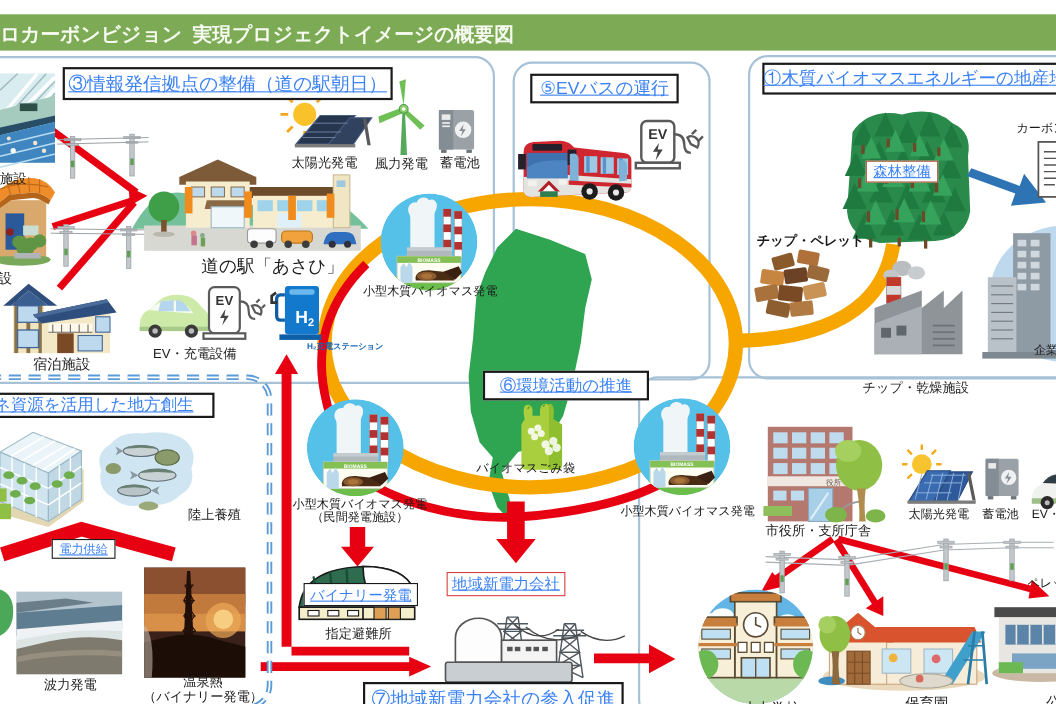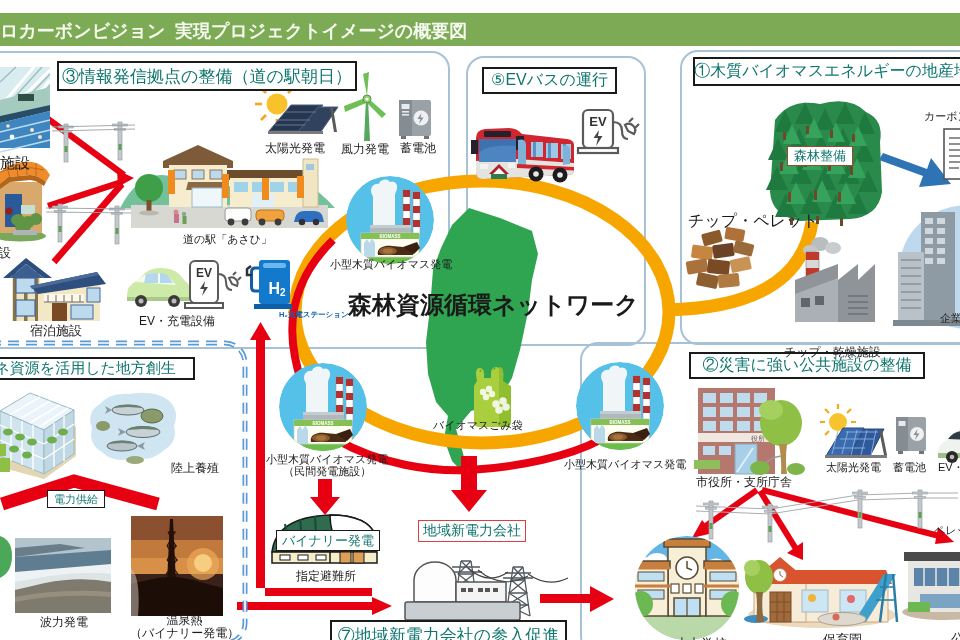--- a/index.html
+++ b/index.html
@@ -1,20 +1,20 @@
 <!DOCTYPE html>
 <html><head>
 <meta charset="utf-8">
 <style>
 html,body{margin:0;padding:0;}
 body{width:960px;height:640px;overflow:hidden;position:relative;background:#fff;
  font-family:"Liberation Sans",sans-serif;}
 #page{position:absolute;left:0;top:0;width:960px;height:640px;margin-top:12px;}
 .abs{position:absolute;}
-.tbox{position:absolute;background:#fff;border:2px solid #1a1a1a;display:flex;align-items:center;justify-content:center;white-space:nowrap;color:#0f766e;}
+.tbox{position:absolute;background:#fff;border:2px solid #1a1a1a;display:flex;align-items:center;justify-content:center;white-space:nowrap;color:#3b82f6;text-decoration:underline;}
 .lbl{position:absolute;color:#1a1a1a;white-space:nowrap;text-align:center;}
 .cbox{position:absolute;border:2px solid #a7c1d6;border-radius:18px;background:transparent;}
 </style>
 </head>
 <body>
 <div id="page">
 
   <div class="cbox" style="left:-30px;top:39px;width:476px;height:294px;"></div>
   <div class="cbox" style="left:466px;top:44px;width:176px;height:286px;"></div>
   <div class="cbox" style="left:680px;top:38px;width:320px;height:291px;"></div>
@@ -788,43 +788,42 @@
   <path d="M0,524 q12,4 12,20 q0,16 -12,22 Z" fill="#4aa858"></path>
 
   <use href="#biomass" transform="translate(390,208)"></use>
   <use href="#biomass" transform="translate(323,395)"></use>
   <use href="#biomass" transform="translate(620,394)"></use>
   </svg>
 
   <div class="tbox" style="left:57px;top:49px;width:296px;height:26px;font-size:17px;">③情報発信拠点の整備（道の駅朝日）</div>
   <div class="tbox" style="left:482px;top:55px;width:131px;height:23px;font-size:16px;">⑤EVバスの運行</div>
   <div class="tbox" style="left:693px;top:45px;width:290px;height:25px;font-size:16px;">①木質バイオマスエネルギーの地産地消</div>
-  <div class="tbox" style="left:689px;top:340px;width:232px;height:23px;font-size:16px;">②災害に強い公共施設の整備</div>
+  <div class="tbox" style="left:439px;top:325px;width:147px;height:23px;font-size:15px;">⑥環境活動の推進</div>
   <div class="tbox" style="left:330px;top:608px;width:233px;height:26px;font-size:17px;">⑦地域新電力会社の参入促進</div>
   <div class="tbox" style="left:-55px;top:345px;width:246px;height:19px;font-size:15px;">再エネ資源を活用した地方創生</div>
   <div class="tbox" style="left:787px;top:134px;width:64px;height:18px;font-size:13px;border:1.5px solid #9a4a2a;">森林整備</div>
   <div class="tbox" style="left:276px;top:518px;width:102px;height:19px;font-size:13px;border:1.2px solid #1a1a1a;">バイナリー発電</div>
-  <div class="tbox" style="left:418px;top:508px;width:106px;height:20px;font-size:14px;border:1.5px solid #d94040;">地域新電力会社</div>
+  <div class="tbox" style="left:406px;top:508px;width:106px;height:20px;font-size:14px;border:1.5px solid #d94040;">地域新電力会社</div>
   <div class="tbox" style="left:47px;top:478px;width:56px;height:16px;font-size:11px;border:1.2px solid #1a1a1a;">電力供給</div>
 
-  <div class="lbl" style="left:0px;top:142px;font-size:15px;">施設</div>
+  <div class="lbl" style="left:0px;top:142px;font-size:12px;">施設</div>
   <div class="lbl" style="left:-2px;top:232px;font-size:13px;">設</div>
   <div class="lbl" style="left:30px;top:310px;font-size:13px;">宿泊施設</div>
-  <div class="lbl" style="left:183px;top:220px;font-size:11px;font-family:Liberation Serif, serif;">道の駅「あさひ」</div>
+  <div class="lbl" style="left:183px;top:220px;font-size:16px;font-family:Liberation Serif, serif;">道の駅「あさひ」</div>
   <div class="lbl" style="left:265px;top:128px;font-size:12px;">太陽光発電</div>
   <div class="lbl" style="left:341px;top:129px;font-size:12px;">風力発電</div>
   <div class="lbl" style="left:400px;top:128px;font-size:12px;">蓄電池</div>
   <div class="lbl" style="left:139px;top:301px;font-size:12px;">EV・充電設備</div>
   <div class="lbl" style="left:245px;top:298px;font-size:7.5px;color:#1464b4;font-weight:bold;padding-left:34px;">H₂充電ステーション</div>
   <div class="lbl" style="left:330px;top:245px;font-size:11px;">小型木質バイオマス発電</div>
-  <div class="lbl" style="left:348px;top:277px;font-size:24px;font-weight:bold;">森林資源循環ネットワーク</div>
   <div class="lbl" style="left:433px;top:406px;font-size:11px;">バイオマスごみ袋</div>
   <div class="lbl" style="left:266px;top:441px;font-size:11px;line-height:12px;">小型木質バイオマス発電<br>（民間発電施設）</div>
   <div class="lbl" style="left:564px;top:445px;font-size:11px;">小型木質バイオマス発電</div>
-  <div class="lbl" style="left:688px;top:199px;font-size:16px;">チップ・ペレット</div>
+  <div class="lbl" style="left:688px;top:199px;font-size:12px;font-weight:bold;">チップ・ペレット</div>
   <div class="lbl" style="left:784px;top:332px;font-size:12px;">チップ・乾燥施設</div>
   <div class="lbl" style="left:924px;top:97px;font-size:11px;">カーボンクレジット</div>
   <div class="lbl" style="left:940px;top:299px;font-size:11px;">企業・家庭</div>
   <div class="lbl" style="left:696px;top:462px;font-size:12px;">市役所・支所庁舎</div>
   <div class="lbl" style="left:826px;top:448px;font-size:11px;">太陽光発電</div>
   <div class="lbl" style="left:893px;top:448px;font-size:11px;">蓄電池</div>
   <div class="lbl" style="left:938px;top:448px;font-size:11px;">EV・充電設備</div>
   <div class="lbl" style="left:934px;top:511px;font-size:11px;">ペレットストーブ</div>
   <div class="lbl" style="left:675px;top:623px;font-size:13px;">小中学校</div>
   <div class="lbl" style="left:823px;top:619px;font-size:13px;">保育園</div>

